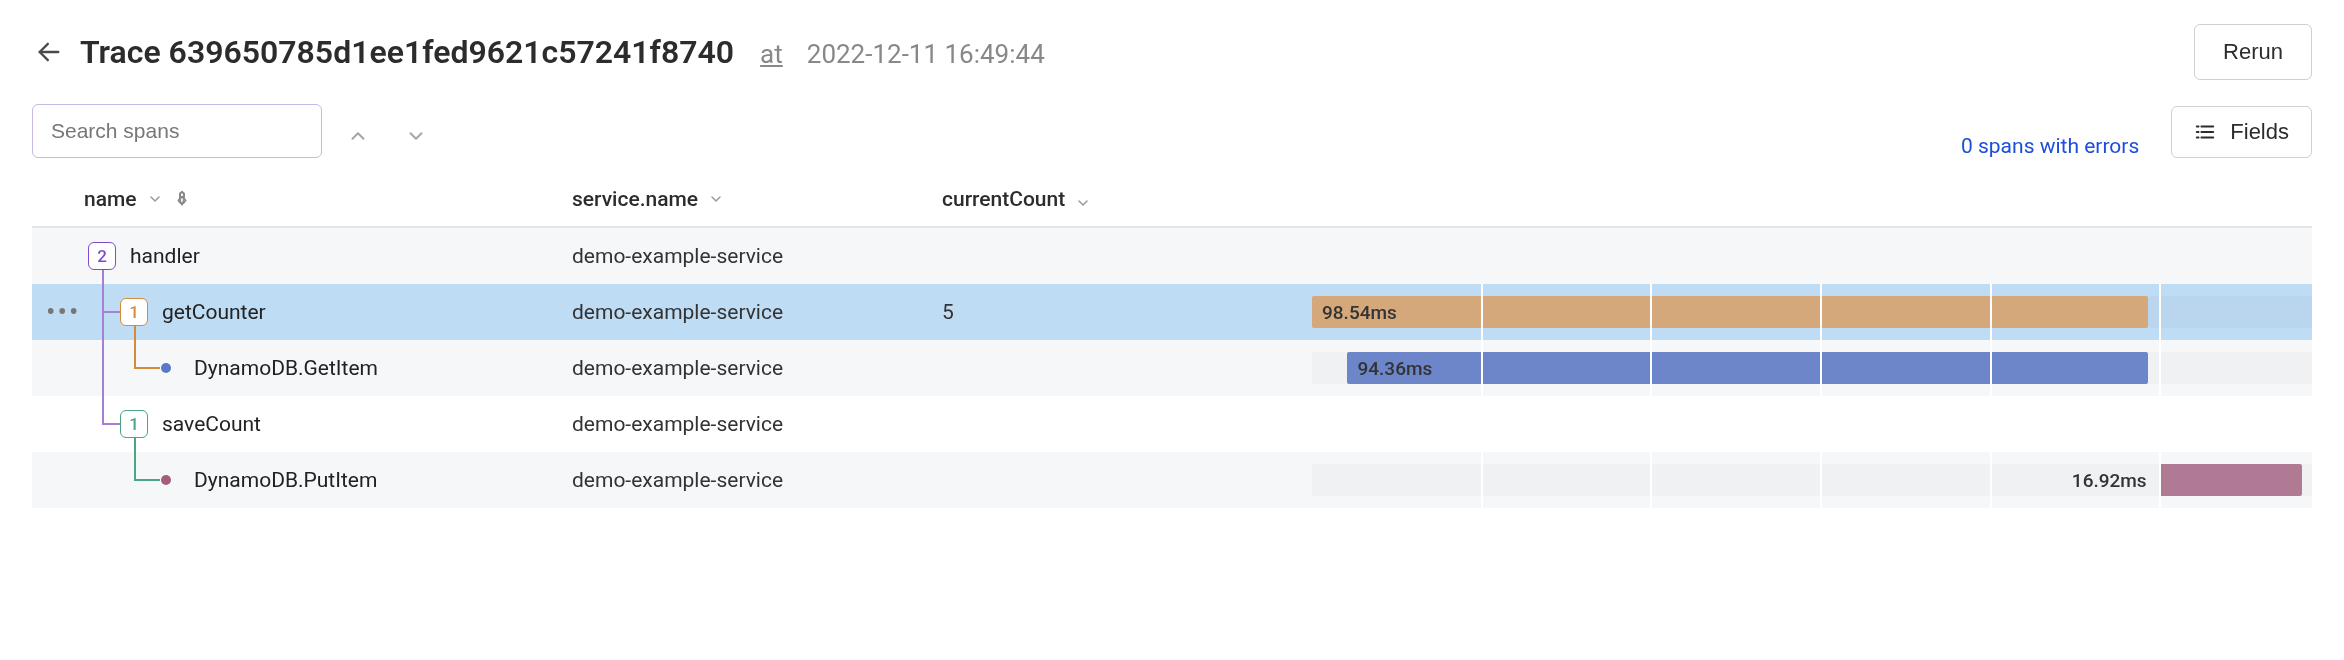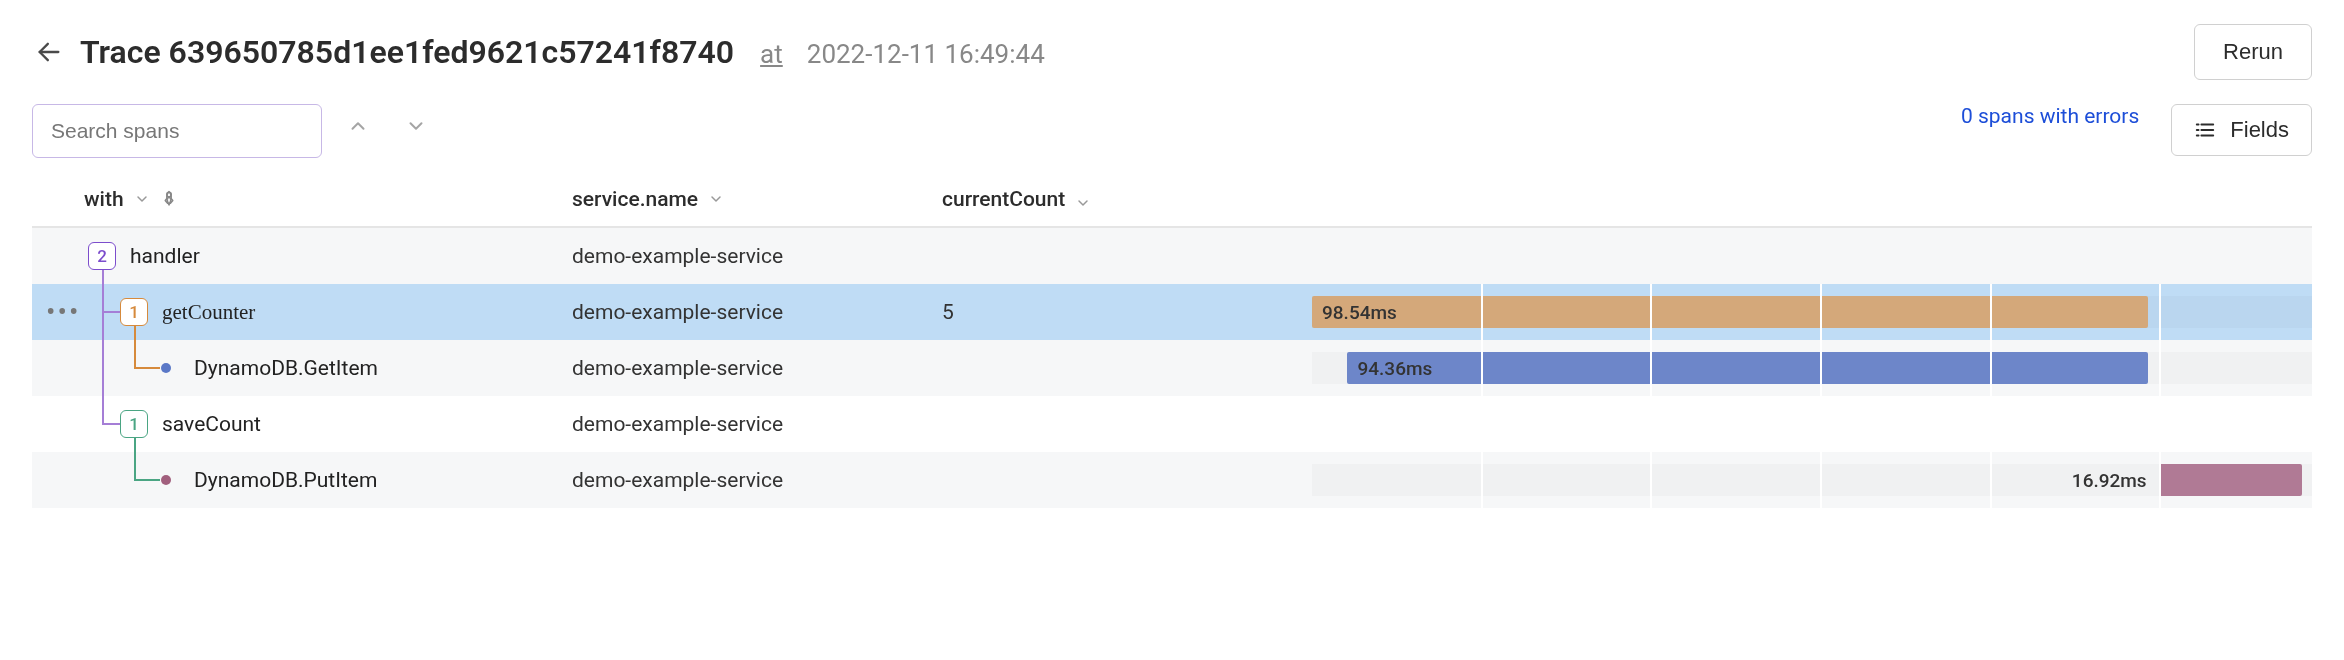--- a/index.html
+++ b/index.html
@@ -36,21 +36,21 @@
       border-radius: 6px;
       padding: 14px 28px;
       font-size: 22px;
       font-weight: 500;
       cursor: pointer;
       color: #2c2c2c;
     }
     
     .toolbar {
       display: flex;
-      align-items: flex-start;
+      align-items: flex-end;
       padding: 0 32px 14px 32px;
       gap: 14px;
     }
     .search-input {
       border: 1.5px solid #c7b8e6;
       border-radius: 6px;
       padding: 14px 18px;
       font-size: 21px;
       width: 290px;
       color: #333;
@@ -276,21 +276,21 @@
       </svg>
     </span>
     <span>Fields</span>
   </button>
 </div>
 
 <div class="table">
 
   <div class="col-head-row">
     <div class="col-name">
-      <span>with</span>
+      <span>name</span>
       <span class="sort-chevron">
         <svg width="16" height="16" viewBox="0 0 24 24" fill="none" stroke="currentColor" stroke-width="2.2" stroke-linecap="round" stroke-linejoin="round">
             <polyline points="6 9 12 15 18 9"></polyline>
           </svg>
       </span>
       <span class="water-icon">
         <svg width="18" height="18" viewBox="0 0 24 24" fill="none" stroke="currentColor" stroke-width="2" stroke-linecap="round" stroke-linejoin="round">
             <path d="M12 3 C 8 3 8 9 12 9 C 16 9 16 3 12 3 Z" fill="none"></path>
             <path d="M12 9 L12 3" stroke="none"></path>
             <path d="M7 14 Q12 6 17 14 Q12 22 7 14 Z" fill="currentColor" fill-opacity="0.12"></path>
@@ -326,21 +326,21 @@
         <div class="row-service">demo-example-service</div>
         <div class="row-extra"></div>
       </div>
       <div class="row selected">
         <div class="row-left">
           <span class="dots">•••</span>
           <div class="tree-v tree-purple" style="left: 70px; top: 0px; bottom: 0px;"></div>
           <div class="tree-h tree-purple" style="left: 70px; width: 18px; top: 27px;"></div>
           <div class="tree-v tree-orange" style="left: 102px; top: 42px; bottom: 0px;"></div>
           <span class="badge orange" style="position: absolute; left: 88px; top: 14px;">1</span>
-          <span class="span-name" style="margin-left: 130px; font-family: Liberation Serif, serif;">getCounter</span>
+          <span class="span-name" style="margin-left: 130px;">getCounter</span>
         </div>
         <div class="row-service">demo-example-service</div>
         <div class="row-extra">5</div>
         <div class="row-time">
           <div class="grid" style="left: calc(16.9635% - 1px);"></div>
           <div class="grid" style="left: calc(33.9271% - 1px);"></div>
           <div class="grid" style="left: calc(50.8906% - 1px);"></div>
           <div class="grid" style="left: calc(67.8541% - 1px);"></div>
           <div class="grid" style="left: calc(84.8176% - 1px);"></div>
           <div class="bar-base"></div>

